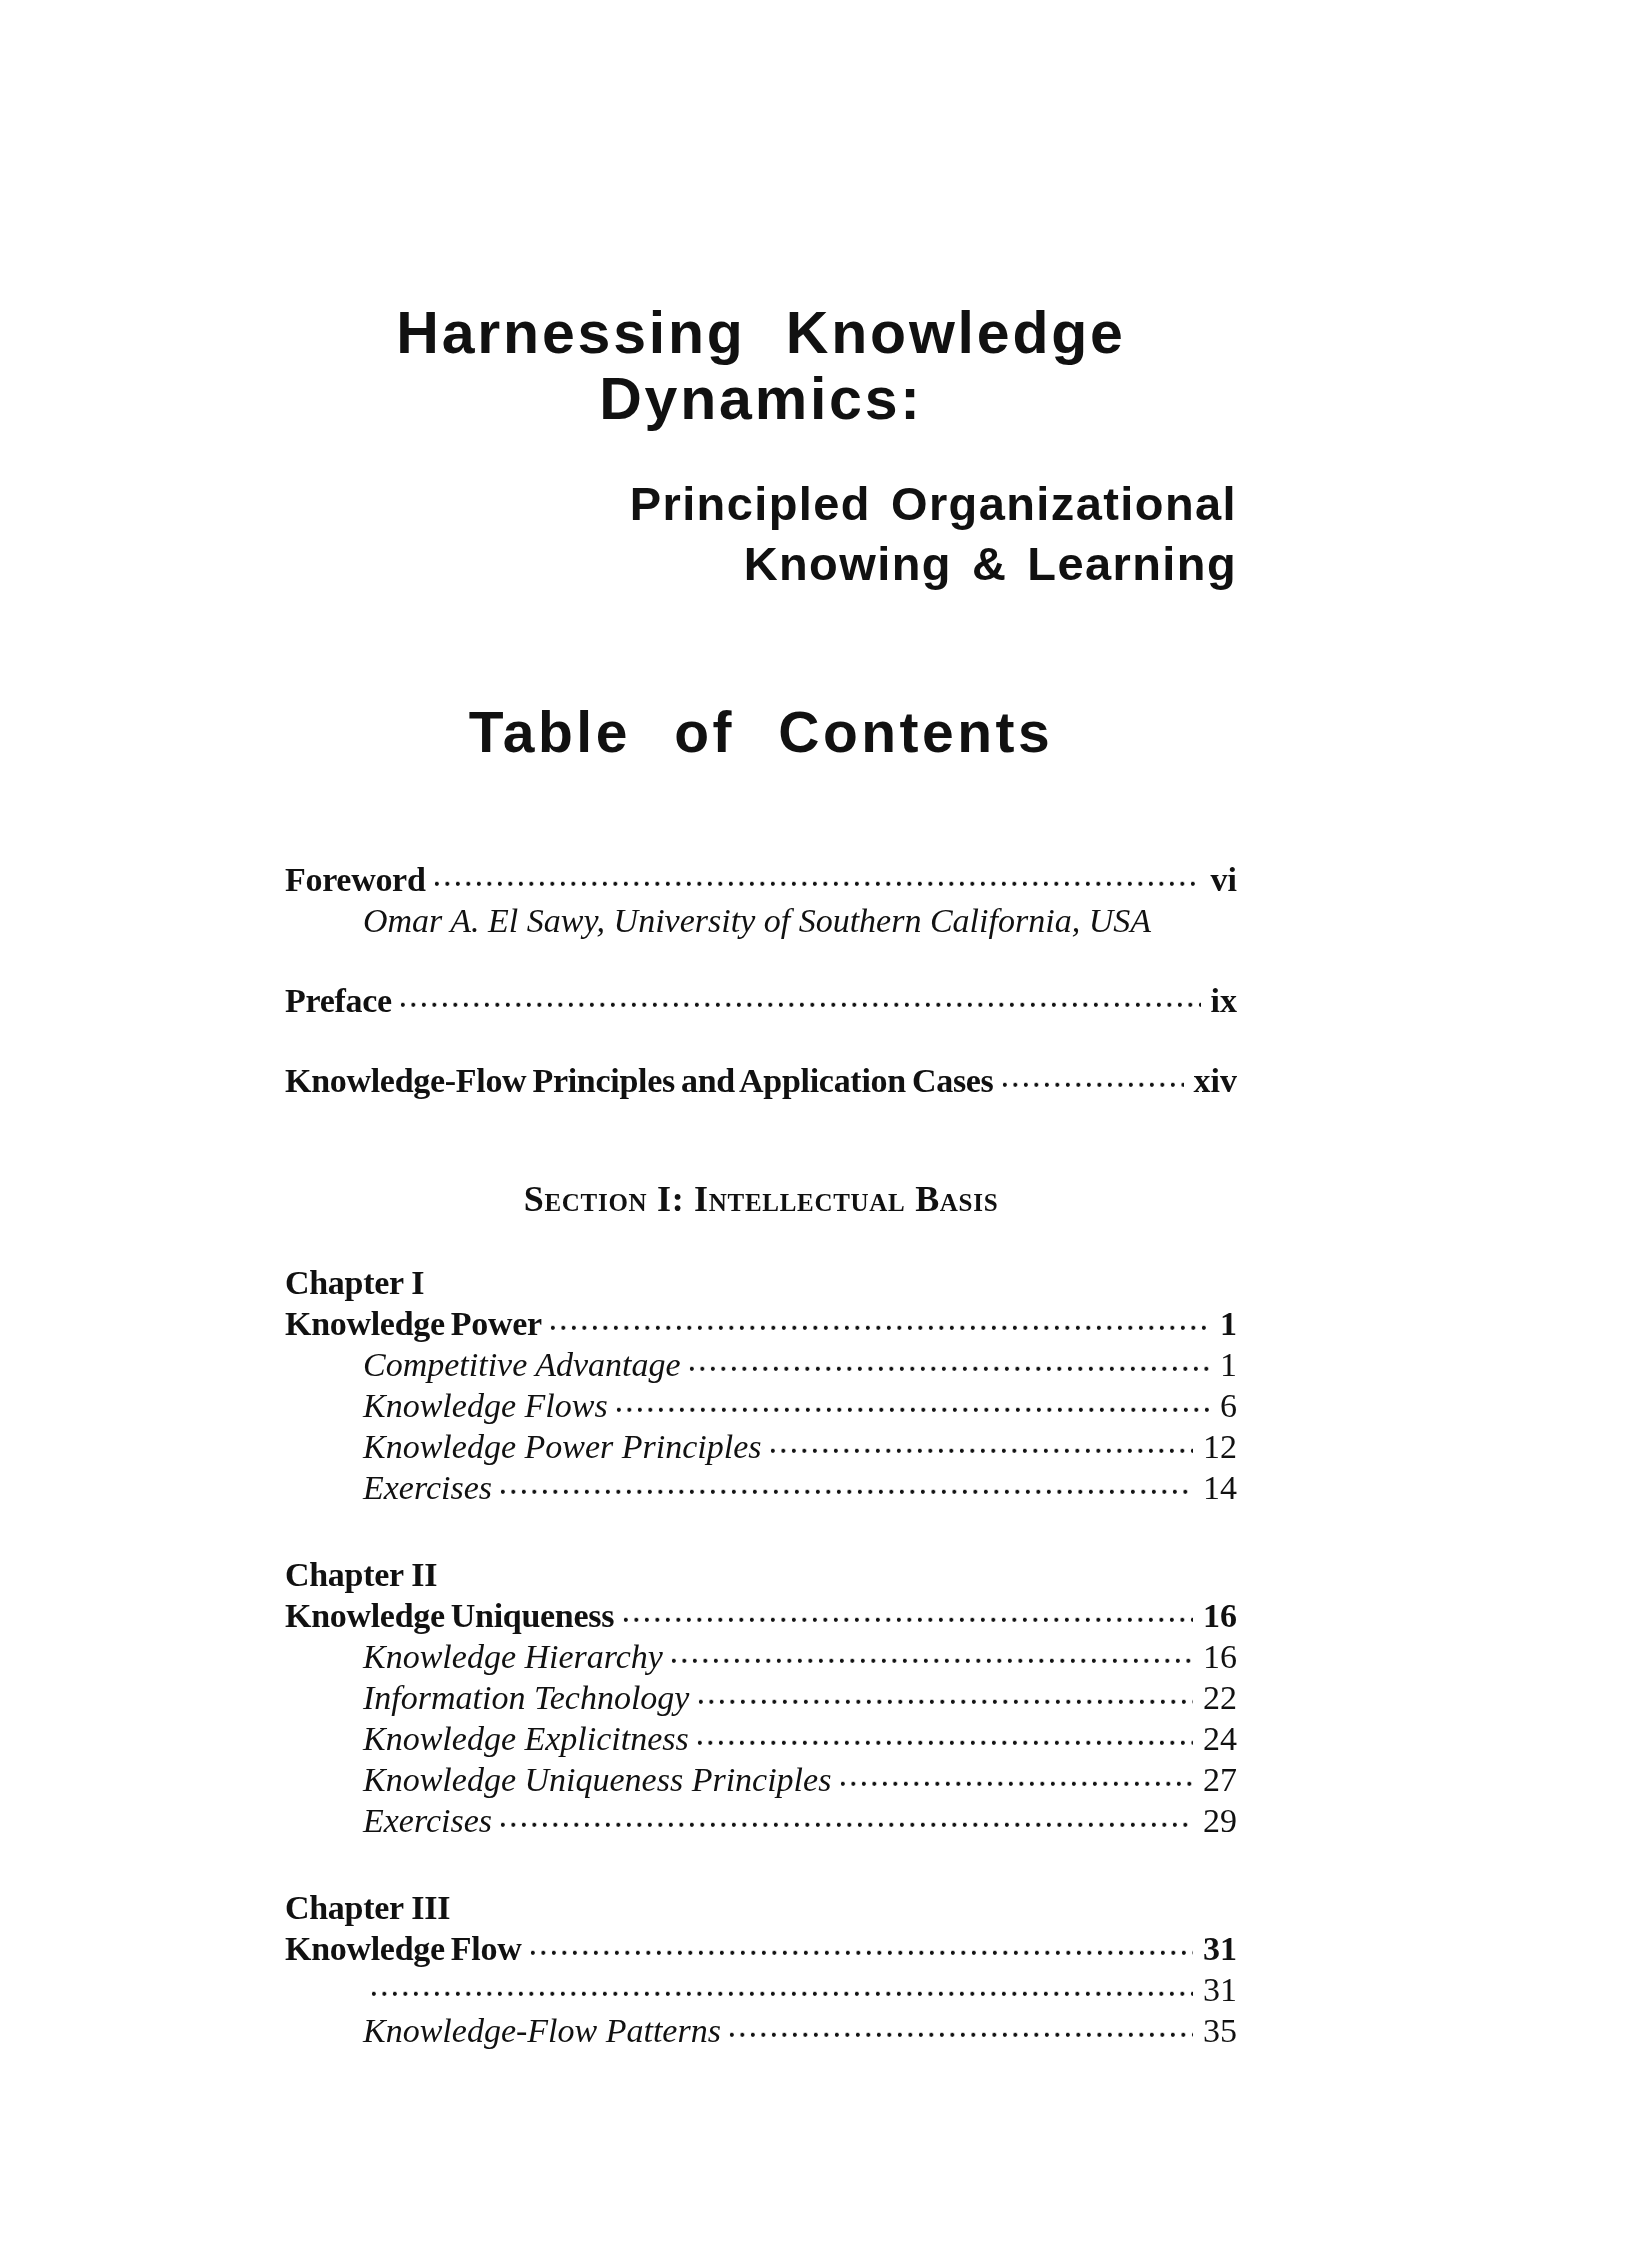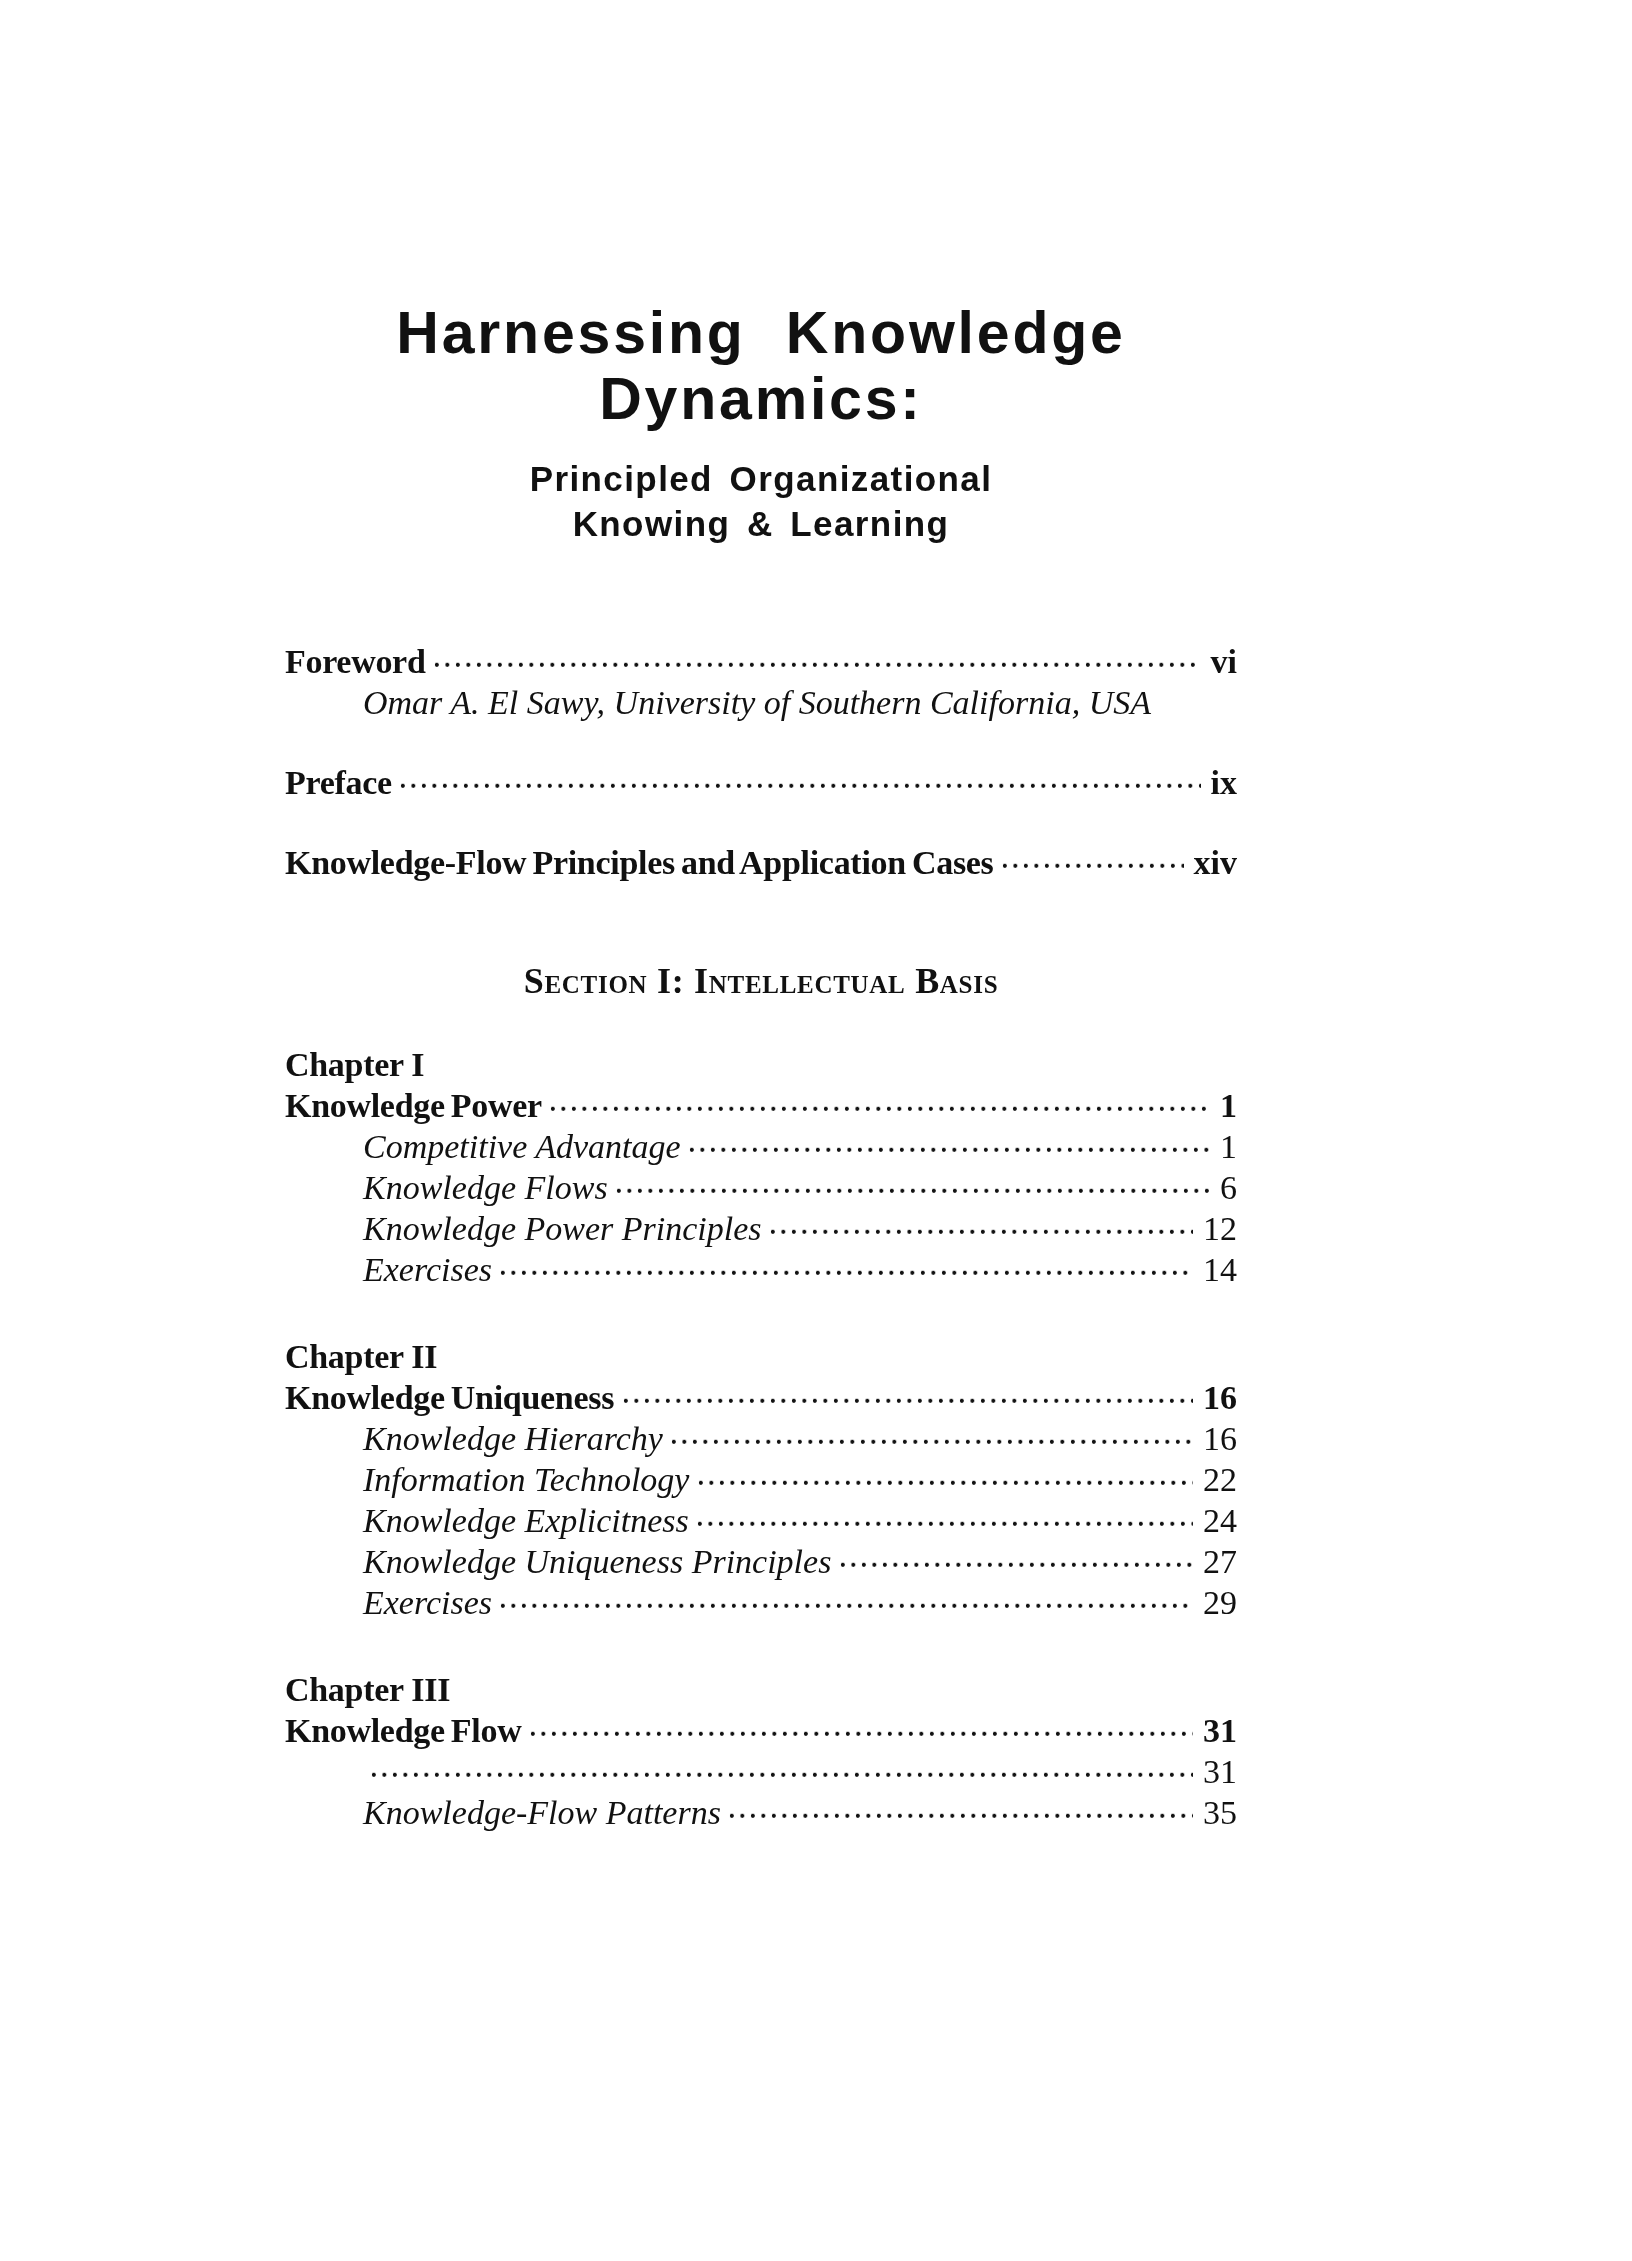--- a/index.html
+++ b/index.html
@@ -27,25 +27,26 @@
     font-family: "Liberation Sans", sans-serif;
     font-weight: 700;
   }
   .book-title {
     font-size: 59px;
     line-height: 1.12;
     letter-spacing: 2.8px;
     word-spacing: 21px;
   }
   .book-subtitle {
-    margin-top: 25px;
-    font-size: 35px;
+    margin-top: 42px;
+    font-size: 47px;
     line-height: 1.28;
     letter-spacing: 1.4px;
     word-spacing: 5.6px;
+    text-align: right;
   }
   .toc-heading {
     margin-top: 105px;
     text-align: center;
     font-family: "Liberation Sans", sans-serif;
     font-weight: 700;
     font-size: 57px;
     letter-spacing: 3.5px;
     word-spacing: 24px;
   }
@@ -124,20 +125,21 @@
     <div class="book-title">
       <div>Harnessing Knowledge</div>
       <div>Dynamics:</div>
     </div>
     <div class="book-subtitle">
       <div>Principled Organizational</div>
       <div>Knowing &amp; Learning</div>
     </div>
   </div>
 
+  <div class="toc-heading">Table of Contents</div>
 
   <div class="toc-body">
     <div id="front-matter">
         <div class="front-entry">
           <div class="toc-row bold">
             <span class="toc-label">Foreword</span>
             <span class="dots"></span>
             <span class="toc-page">vi</span>
           </div>
           <div class="front-note">Omar A. El Sawy, University of Southern California, USA</div>

